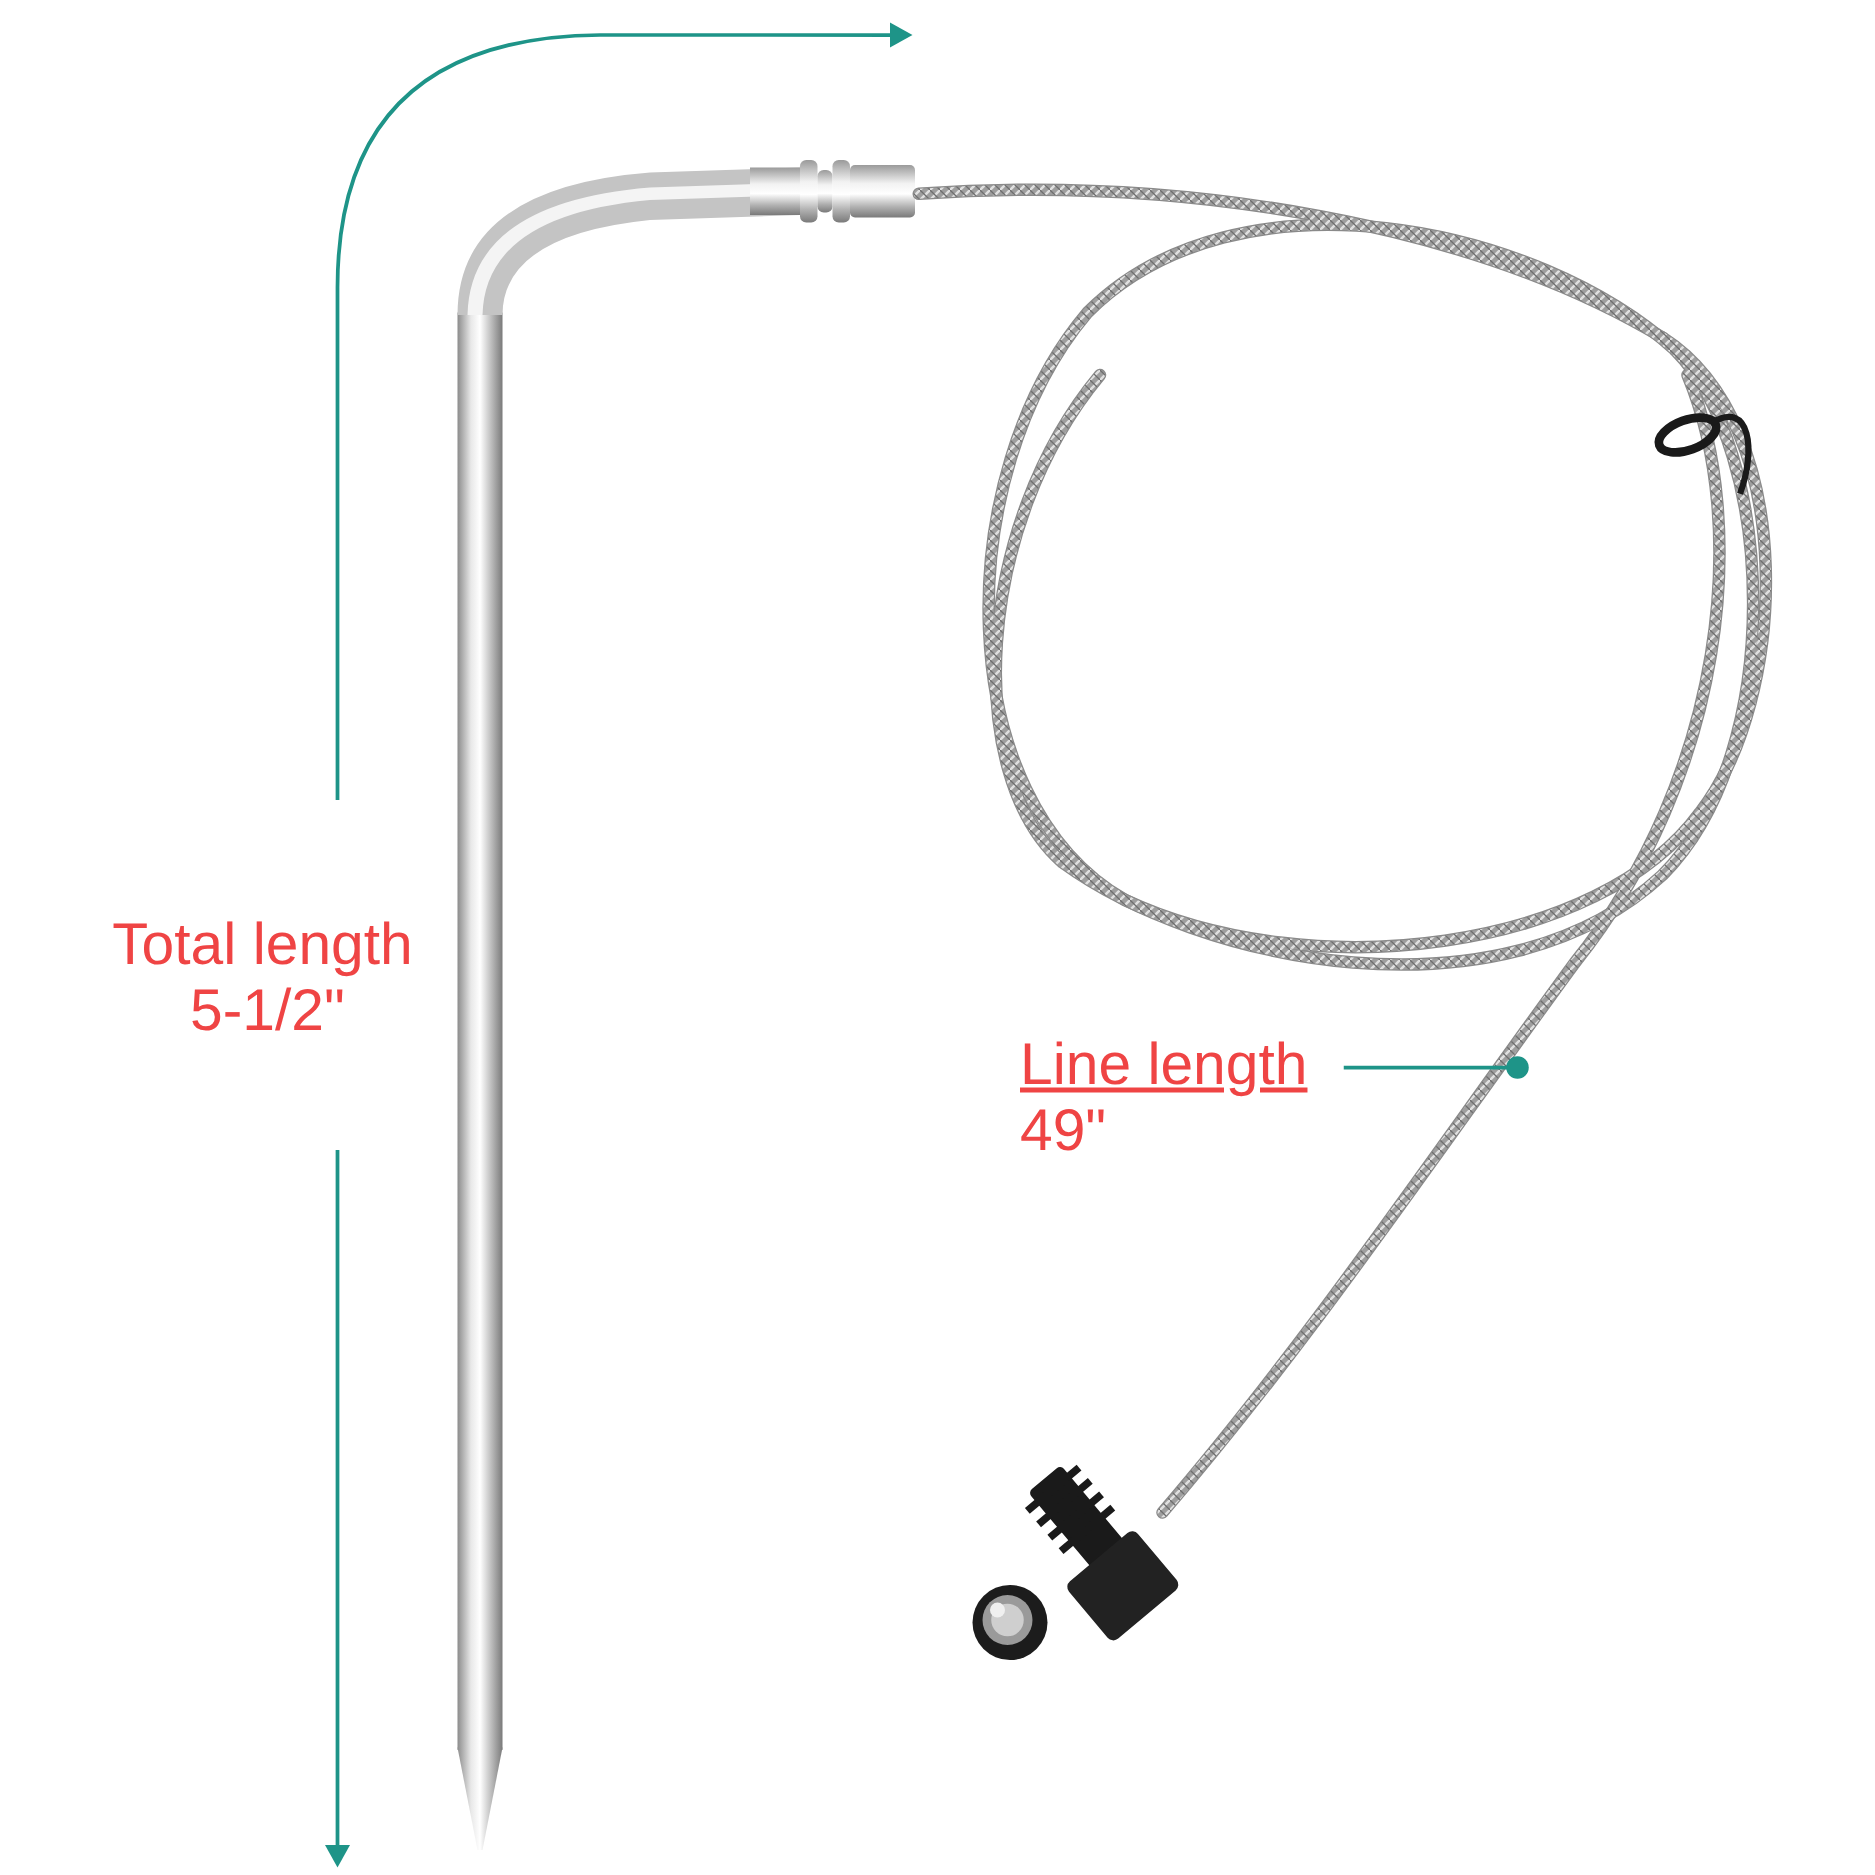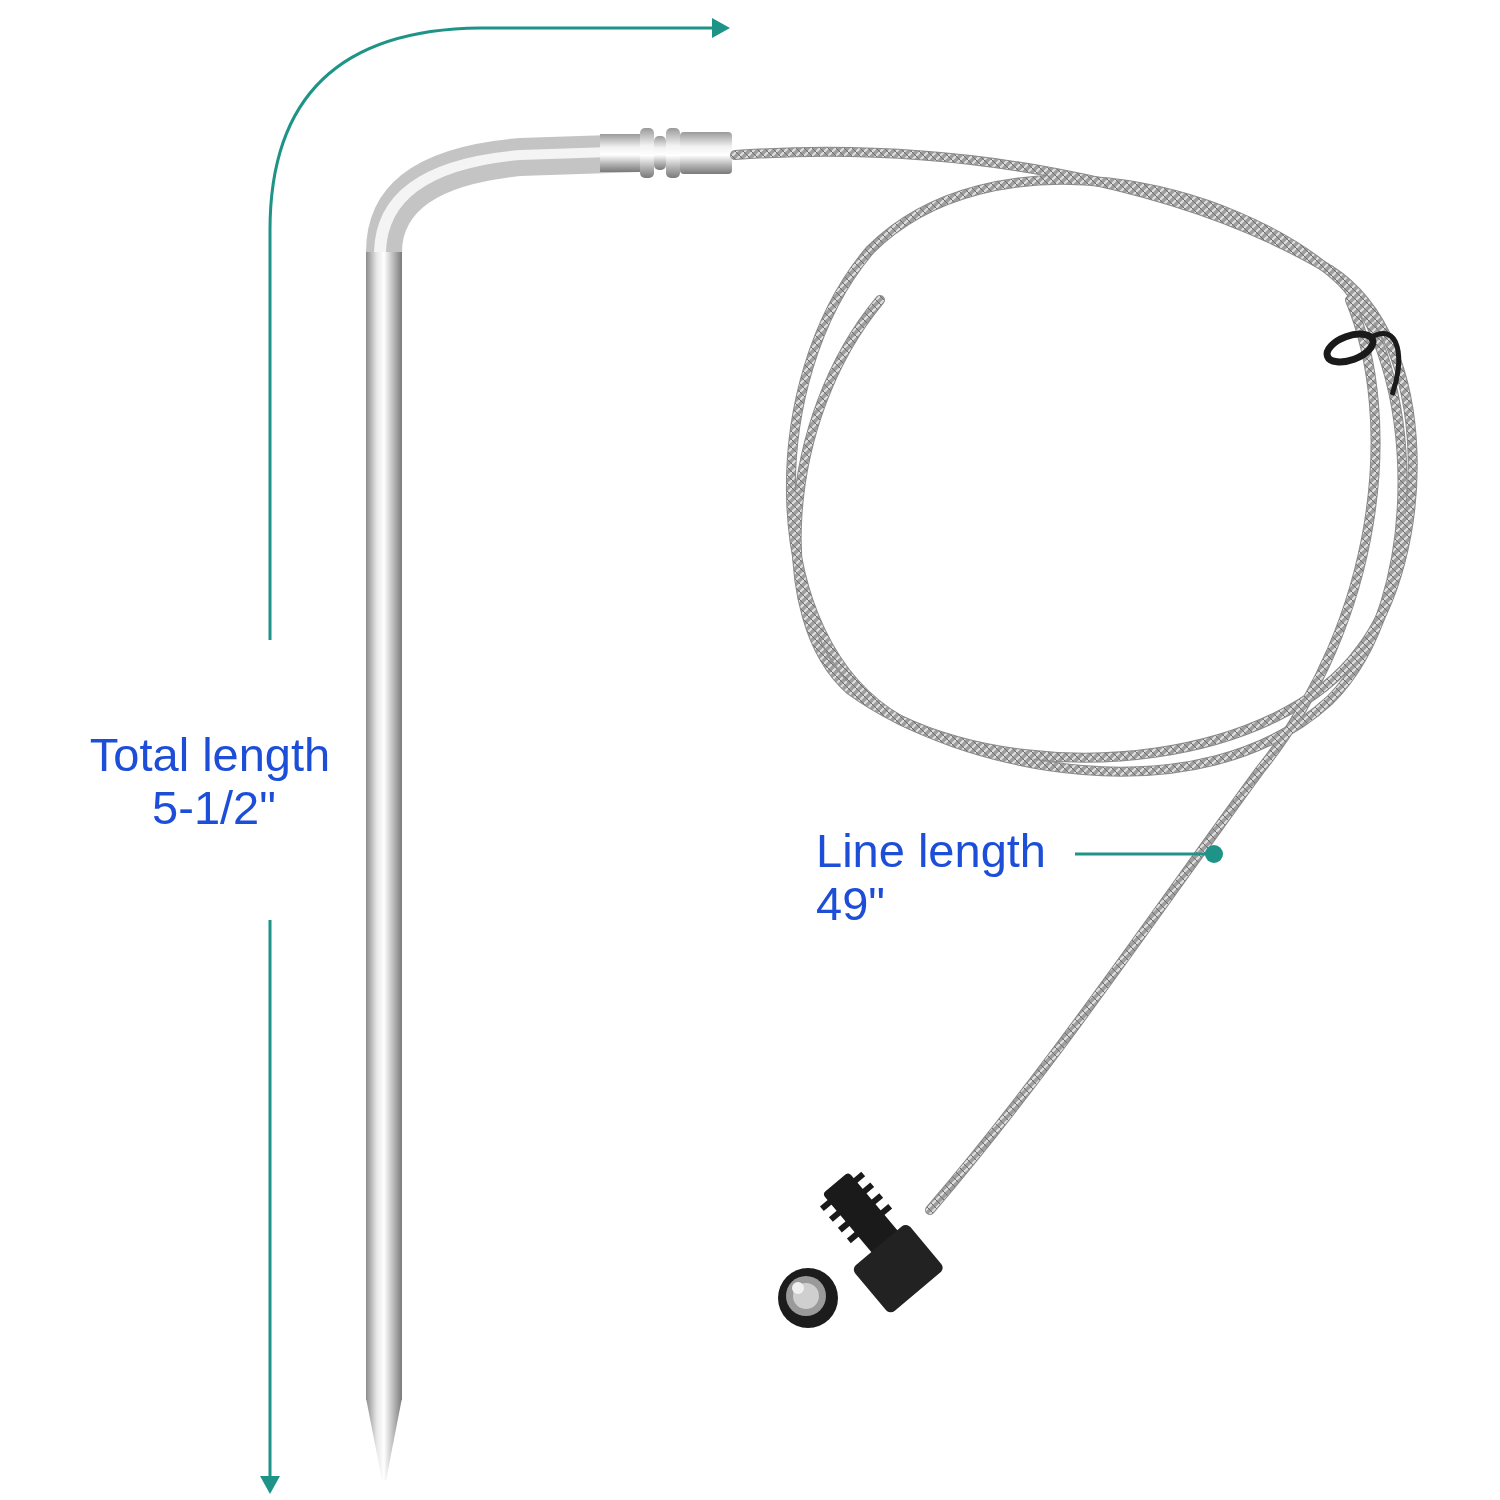--- a/index.html
+++ b/index.html
@@ -1,23 +1,23 @@
 <!DOCTYPE html>
 <html><head>
 <meta charset="utf-8">
 <style>
   html, body { margin: 0; padding: 0; background: #ffffff; }
   body { width: 1500px; height: 1500px; position: relative; overflow: hidden; font-family: "Liberation Sans", sans-serif; }
   .canvas { position: absolute; left: 0; top: 0; width: 1500px; height: 1500px; }
-  .label { position: absolute; color: #1d4ed8; font-weight: 400; line-height: 1.05; font-size: 47px; }
+  .label { position: absolute; color: #ef4444; font-weight: 400; line-height: 1.05; font-size: 47px; }
   .total-label { left: 70px; top: 730px; text-align: center; width: 280px; }
   .total-label .l1 { display: block; }
   .total-label .l2 { display: block; margin-top: 4px; padding-left: 8px; }
   .line-label { left: 816px; top: 826px; }
-  .line-label .l1 { display: block; }
+  .line-label .l1 { display: block; text-decoration: underline; }
   .line-label .l2 { display: block; margin-top: 4px; }
 </style>
 </head>
 <body>
 
 <div class="canvas">
   <svg width="1500" height="1500" viewBox="0 0 1500 1500">
     <defs>
       <linearGradient id="rodGrad" x1="0" y1="0" x2="1" y2="0">
         <stop offset="0" stop-color="#8c8c8c"></stop>

